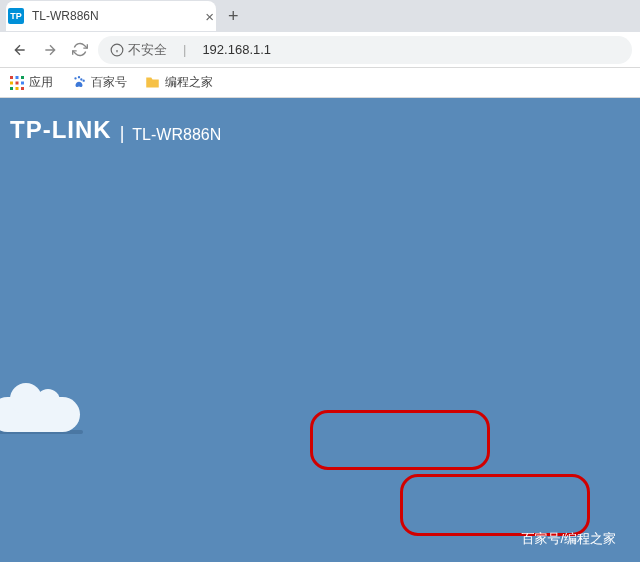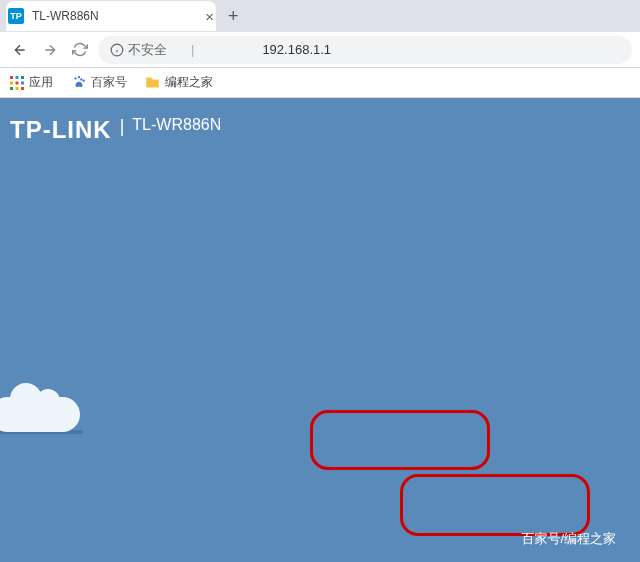--- a/index.html
+++ b/index.html
@@ -10,33 +10,33 @@
     .tab-bar { display: flex; align-items: center; height: 32px; padding-left: 6px; }
     .tab { background: #fff; display: flex; align-items: center; padding: 0 2px; height: 30px; border-radius: 8px 8px 0 0; min-width: 210px; gap: 8px; font-size: 12px; position: relative; }
     .tab-favicon { width: 16px; height: 16px; background: #0090d8; color: #fff; font-size: 9px; line-height: 16px; text-align: center; font-weight: bold; border-radius: 2px; }
     .tab-title { flex: 1; color: #444; }
     .tab-close { color: #666; font-size: 15px; cursor: pointer; line-height: 1; }
     .new-tab { color: #555; font-size: 18px; margin-left: 12px; cursor: pointer; line-height: 1; }
     
     .addr-bar { background: #fff; display: flex; align-items: center; height: 36px; padding: 0 8px; gap: 6px; border-bottom: 1px solid #d9d9d9; }
     .nav-btn { color: #888; padding: 4px; cursor: pointer; display: flex; align-items: center; justify-content: center; width: 24px; height: 24px; }
     .nav-btn:first-child { color: #555; }
-    .addr-field { flex: 1; display: flex; align-items: center; background: #f1f3f4; border-radius: 14px; height: 28px; padding: 4px 12px; gap: 24px; font-size: 13px; color: #555; }
+    .addr-field { flex: 1; display: flex; align-items: center; background: #f1f3f4; border-radius: 14px; height: 28px; padding: 4px 12px; gap: 16px; font-size: 13px; color: #555; }
     .addr-field .insecure { color: #666; display: flex; align-items: center; gap: 4px; }
     .addr-divider { color: #aaa; }
-    .addr-url { color: #333; margin-left: 44px; }
+    .addr-url { color: #333; }
     
     .bookmark-bar { background: #fff; display: flex; align-items: center; height: 30px; padding: 0 10px; gap: 18px; font-size: 12px; color: #444; border-bottom: 1px solid #d9d9d9; }
     .bm-item { display: flex; align-items: center; gap: 5px; cursor: pointer; }
     .apps-icon { display: inline-block; width: 14px; height: 14px; }
     .bm-icon { width: 15px; height: 15px; display: inline-flex; align-items: center; justify-content: center; }
     
     
     .router-page { position: absolute; top: 98px; left: 0; right: 0; bottom: 0; background: #598ab9; overflow: hidden; }
-    .logo-row { display: flex; align-items: flex-start; gap: 8px; padding: 18px 10px; }
+    .logo-row { display: flex; align-items: flex-end; gap: 8px; padding: 18px 10px; }
     .logo { font-family: Arial, sans-serif; font-weight: 900; font-size: 24px; color: #fff; letter-spacing: 1px; }
     .model-divider { color: #fff; font-size: 18px; }
     .model { color: #fff; font-size: 16px; }
     
     .login-block { position: absolute; top: 180px; left: 320px; }
     .login-title { color: #fff; font-size: 24px; font-weight: bold; margin-bottom: 24px; }
     .pw-row { display: flex; background: #fff; height: 38px; width: 320px; }
     .pw-label { display: flex; align-items: center; justify-content: center; width: 50px; color: #333; font-size: 13px; border-right: 1px solid #ccc; }
     .pw-input { flex: 1; border: none; outline: none; padding: 0 10px; font-size: 13px; color: #333; }
     .pw-input::placeholder { color: #bbb; }

